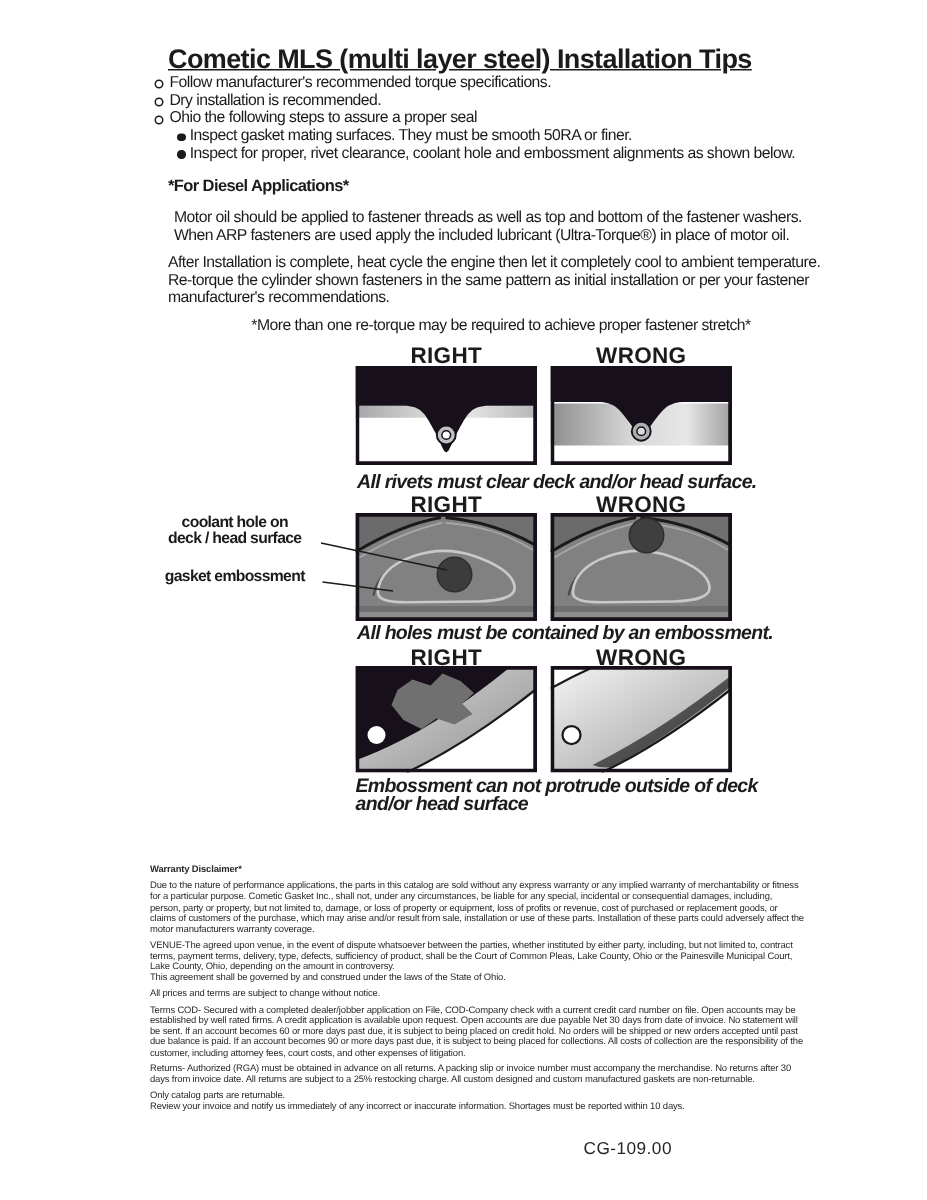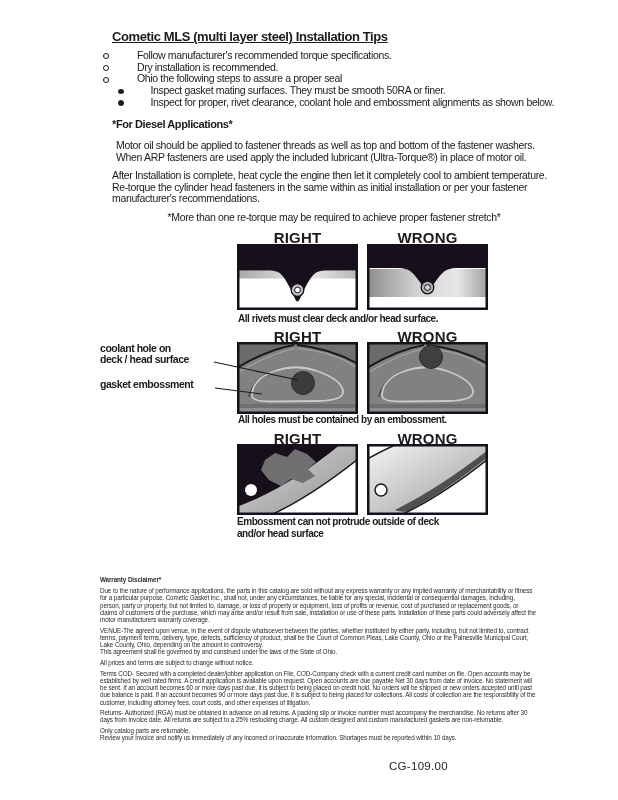--- a/index.html
+++ b/index.html
@@ -3,34 +3,34 @@
 <meta charset="utf-8">
 <style>
   html,body{margin:0;padding:0;background:#ffffff;}
   .page{
     position:relative;width:618px;height:800px;background:#ffffff;overflow:hidden;
     font-family:"Liberation Sans", sans-serif;color:#1b1b1b;
   }
   .abs{position:absolute;}
   
   .doc-title{
-    left:112px;top:29px;font-size:13px;font-weight:bold;letter-spacing:-0.4px;
+    left:112px;top:29px;font-size:18px;font-weight:bold;letter-spacing:-0.4px;
     text-decoration:underline;white-space:nowrap;
   }
   .bullets{left:103px;top:50px;width:470px;font-size:10.5px;letter-spacing:-0.35px;line-height:11.7px;}
-  .bullet-row{display:flex;align-items:flex-start;gap:24px;}
+  .bullet-row{display:flex;align-items:flex-start;}
   .bullet-row.sub{margin-left:15px;}
   .b-marker{flex:0 0 auto;width:4px;height:4px;border:1px solid #1b1b1b;border-radius:50%;margin:3.2px 4px 0 0;}
   .b-marker.dot{background:#1b1b1b;border-color:#1b1b1b;width:3.5px;height:3.5px;margin-top:3.6px;margin-right:3px;}
   .diesel-heading{left:112px;top:118px;font-size:11px;font-weight:bold;letter-spacing:-0.4px;white-space:nowrap;}
   .body-para{left:112px;width:444px;font-size:10.5px;letter-spacing:-0.35px;line-height:11.7px;}
   
   .fig-label{width:121px;text-align:center;font-size:15px;font-weight:bold;letter-spacing:0.2px;}
-  .fig-caption{font-size:10px;font-weight:bold;letter-spacing:-0.45px;white-space:nowrap;}
-  .side-label{width:113px;text-align:left;font-size:10.5px;font-weight:bold;letter-spacing:-0.45px;line-height:11px;}
+  .fig-caption{font-size:13px;font-weight:bold;letter-spacing:-0.45px;white-space:nowrap;font-style:italic;}
+  .side-label{width:113px;text-align:center;font-size:10.5px;font-weight:bold;letter-spacing:-0.45px;line-height:11px;}
   .panel{display:block;}
   
   .legal{left:100px;top:576px;width:436px;font-size:6.3px;letter-spacing:-0.1px;line-height:7.2px;color:#2a2a2a;}
   .legal p{margin:0 0 3.5px 0;}
   .legal p.tight{margin-bottom:0;}
   .legal .legal-heading{font-weight:bold;margin-bottom:4px;}
   .doc-number{left:389px;top:760px;font-size:11.5px;letter-spacing:0.3px;color:#262626;white-space:nowrap;}
 </style>
 </head>
 <body>
@@ -57,21 +57,21 @@
       <span>Inspect gasket mating surfaces.  They must be smooth 50RA or finer.</span>
     </div>
     <div class="bullet-row sub">
       <span class="b-marker dot"></span>
       <span>Inspect for proper, rivet clearance, coolant hole and embossment alignments as shown below.</span>
     </div>
   </div>
 
   <div class="abs diesel-heading">*For Diesel Applications*</div>
   <p class="abs body-para" style="top:136px;margin:4px;">Motor oil should be applied to fastener threads as well as top and bottom of the fastener washers. When ARP fasteners are used apply the included lubricant (Ultra-Torque®) in place of motor oil.</p>
-  <p class="abs body-para" style="top:170px;margin:0;">After Installation is complete, heat cycle the engine then let it completely cool to ambient temperature. Re-torque the cylinder head fasteners in the same within as initial installation or per your fastener manufacturer's recommendations.</p>
+  <p class="abs body-para" style="top:170px;margin:0;">After Installation is complete, heat cycle the engine then let it completely cool to ambient temperature. Re-torque the cylinder shown fasteners in the same pattern as initial installation or per your fastener manufacturer's recommendations.</p>
   <p class="abs body-para" style="top:212px;margin:0;text-align:center;">*More than one re-torque may be required to achieve proper fastener stretch*</p>
 
   <div class="abs fig-label" style="left:237px;top:229px;">RIGHT</div>
   <div class="abs fig-label" style="left:367px;top:229px;">WRONG</div>
 
   <svg class="abs panel" style="left:237px;top:244px;" width="121" height="66" viewBox="0 0 121 66">
     <defs>
       <linearGradient id="g1" x1="0" y1="0" x2="1" y2="0">
         <stop offset="0" stop-color="#a6a6a6"></stop>
           <stop offset="0.4" stop-color="#d8d8d8"></stop>

